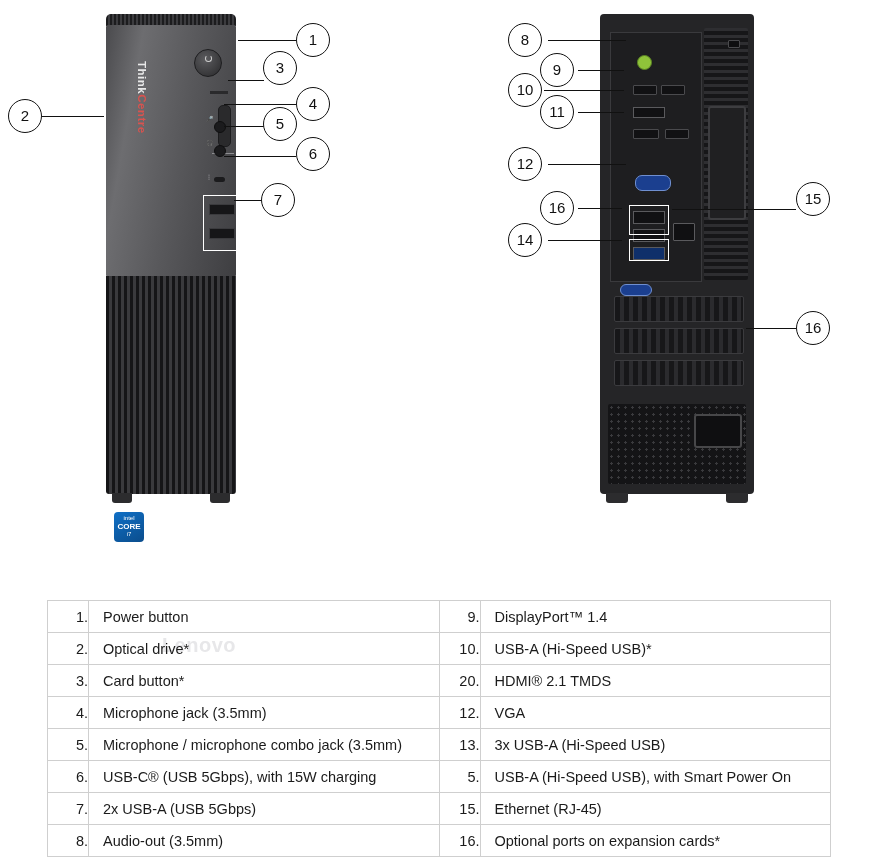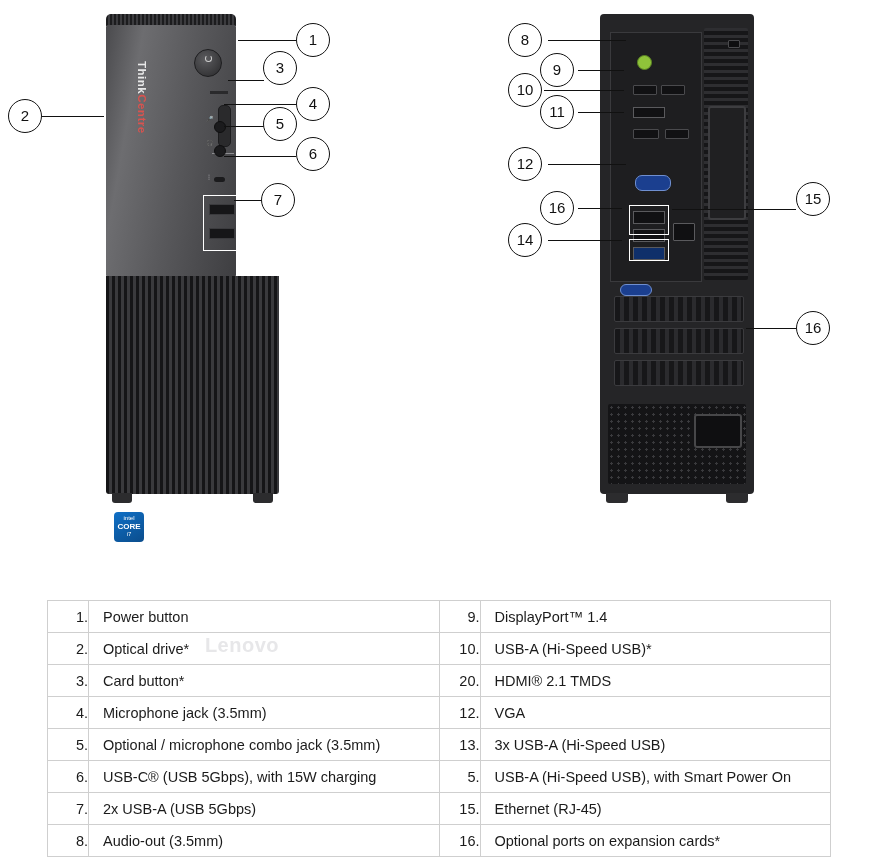--- a/index.html
+++ b/index.html
@@ -56,21 +56,20 @@
   .front-panel {
     position: absolute; left: 2px; top: 11px; width: 130px; height: 252px;
     background: linear-gradient(100deg,#4a4a4d 0%,#6d6d70 22%,#58585b 55%,#3e3e41 100%);
     border-radius: 2px;
   }
   .front-lower {
     position: absolute; left: 2px; top: 262px; width: 130px; height: 218px;
     background: #232325;
     background-image: repeating-linear-gradient(90deg,#151517 0 3px,#3a3a3d 3px 6px);
     border-radius: 0 0 3px 3px;
-    padding-left: 43px;
   }
   .foot {
     position: absolute; bottom: -9px; width: 20px; height: 10px;
     background: #2c2c2e; border-radius: 0 0 3px 3px;
   }
   .foot.l { left: 6px; }
   .foot.r { right: 6px; }
 
   .thinkcentre {
     position: absolute; left: 42px; top: 36px;
@@ -373,21 +372,21 @@
       <td>HDMI® 2.1 TMDS</td>
     </tr>
     <tr>
       <td class="num">4.</td>
       <td>Microphone jack (3.5mm)</td>
       <td class="num">12.</td>
       <td>VGA</td>
     </tr>
     <tr>
       <td class="num">5.</td>
-      <td>Optional / microphone combo jack (3.5mm)</td>
+      <td>Microphone / microphone combo jack (3.5mm)</td>
       <td class="num">13.</td>
       <td>3x USB-A (Hi-Speed USB)</td>
     </tr>
     <tr>
       <td class="num">6.</td>
       <td>USB-C® (USB 5Gbps), with 15W charging</td>
       <td class="num">5.</td>
       <td>USB-A (Hi-Speed USB), with Smart Power On</td>
     </tr>
     <tr>

